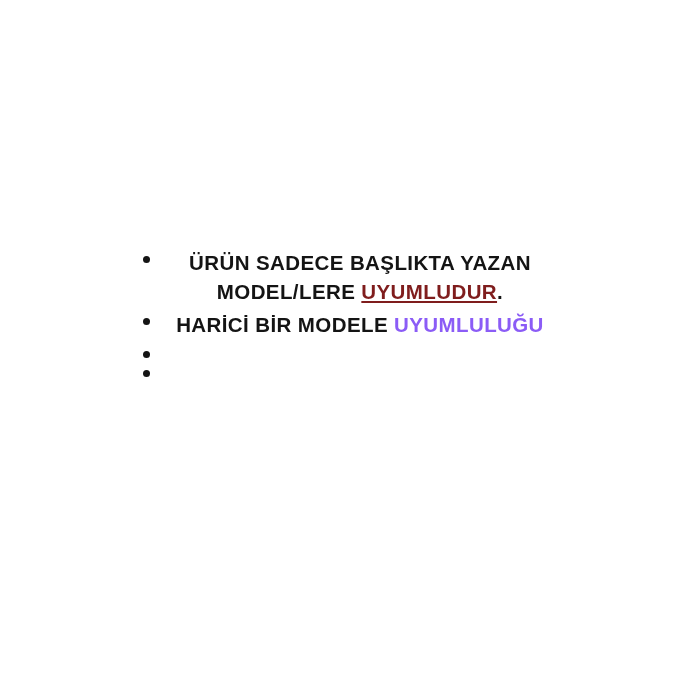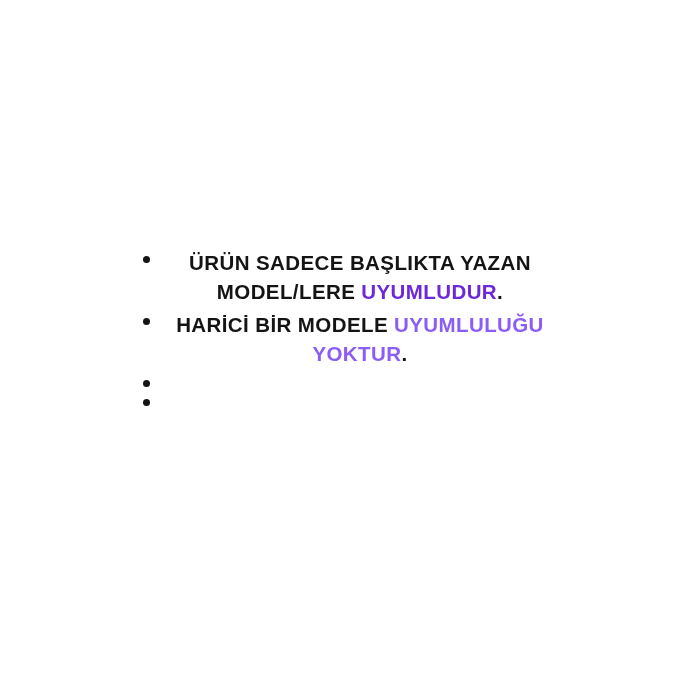--- a/index.html
+++ b/index.html
@@ -52,21 +52,21 @@
   .line {
     font-family: "Liberation Sans", sans-serif;
     font-weight: bold;
     font-size: 20.5px;
     line-height: 29px;
     letter-spacing: 0.4px;
     color: #141414;
     text-transform: uppercase;
     white-space: nowrap;
   }
-  .hl-green { color: #6d28d9; }
+  .hl-green { color: #7f1d1d; text-decoration: underline; }
   .hl-red { color: #8b5cf6; }
 </style>
 </head>
 <body>
 
 <div class="page">
   <div class="notice-block" id="notice-list">
       <div class="notice-item">
         <div class="bullet-cell">
           <span class="bullet-dot"></span>
@@ -75,21 +75,20 @@
           <div class="line"><span>ÜRÜN SADECE BAŞLIKTA YAZAN</span></div>
           <div class="line"><span>MODEL/LERE </span><span class="hl-green">UYUMLUDUR</span><span>.</span></div>
         </div>
       </div>
       <div class="notice-item">
         <div class="bullet-cell">
           <span class="bullet-dot"></span>
         </div>
         <div class="text-cell">
           <div class="line"><span>HARİCİ BİR MODELE </span><span class="hl-red">UYUMLULUĞU</span></div>
-          <div class="line"><span class="hl-red">YOKTUR</span><span>.</span></div>
         </div>
       </div>
       <div class="notice-item">
         <div class="bullet-cell">
           <span class="bullet-dot"></span>
         </div>
       </div>
       <div class="notice-item">
         <div class="bullet-cell">
           <span class="bullet-dot"></span>

